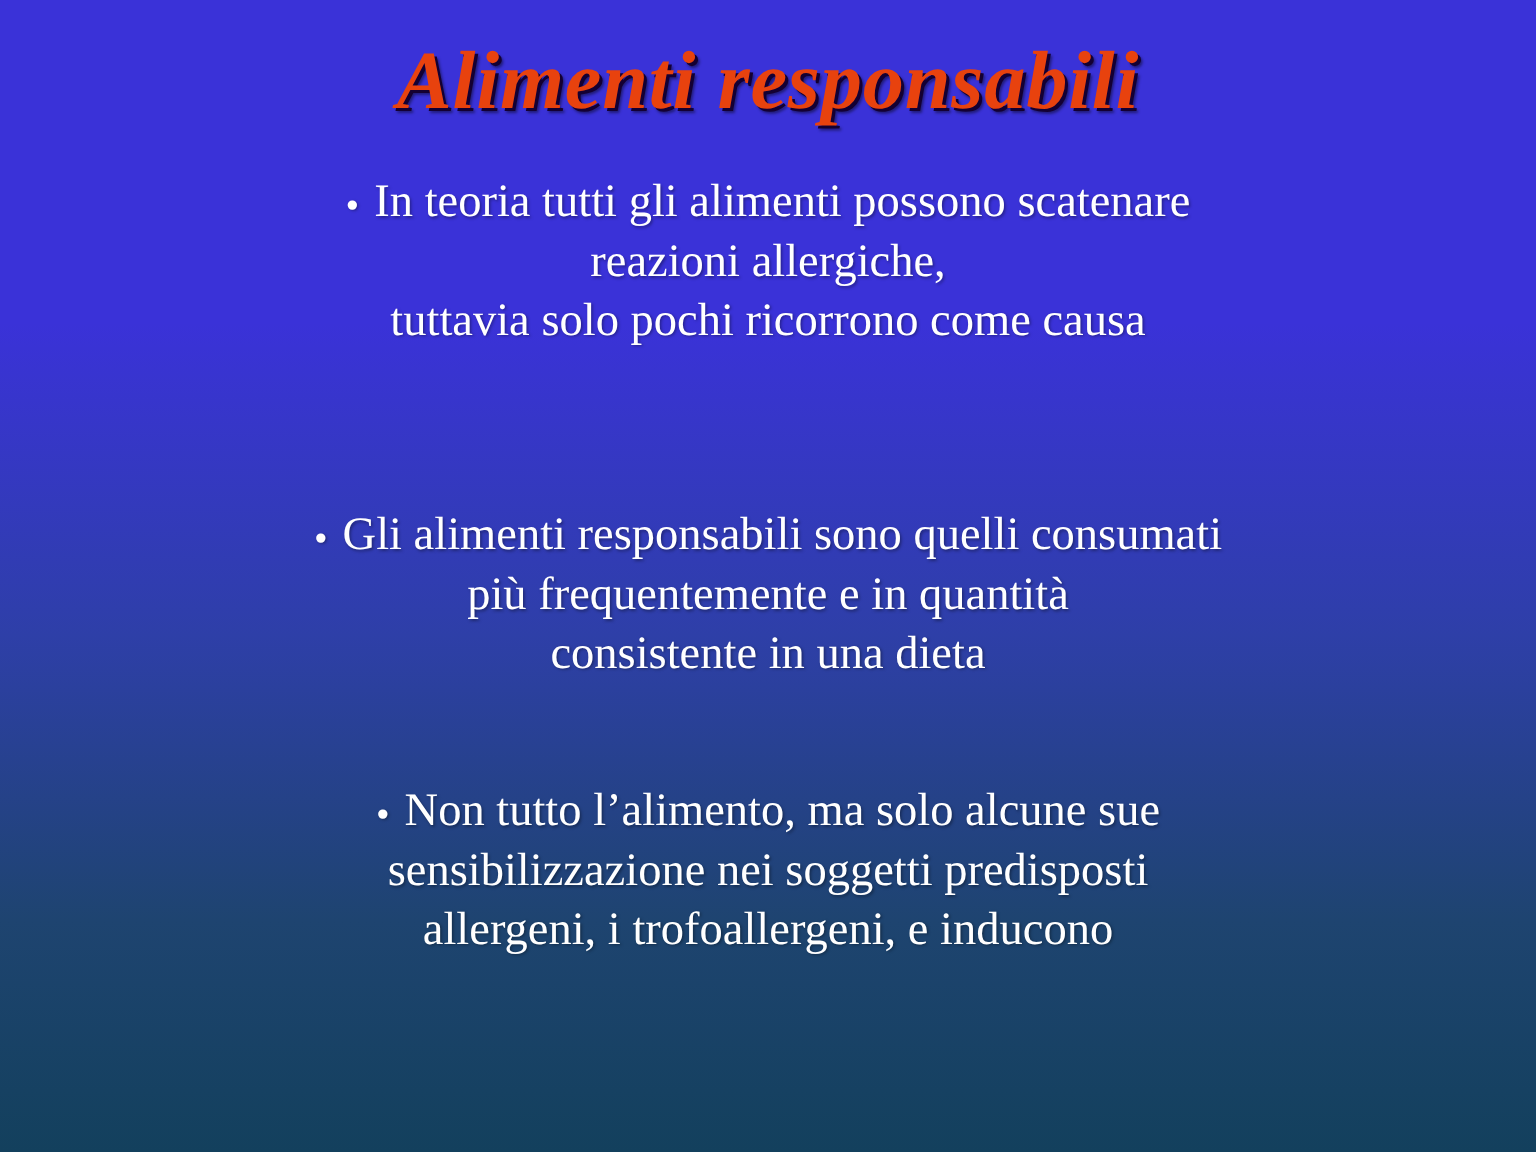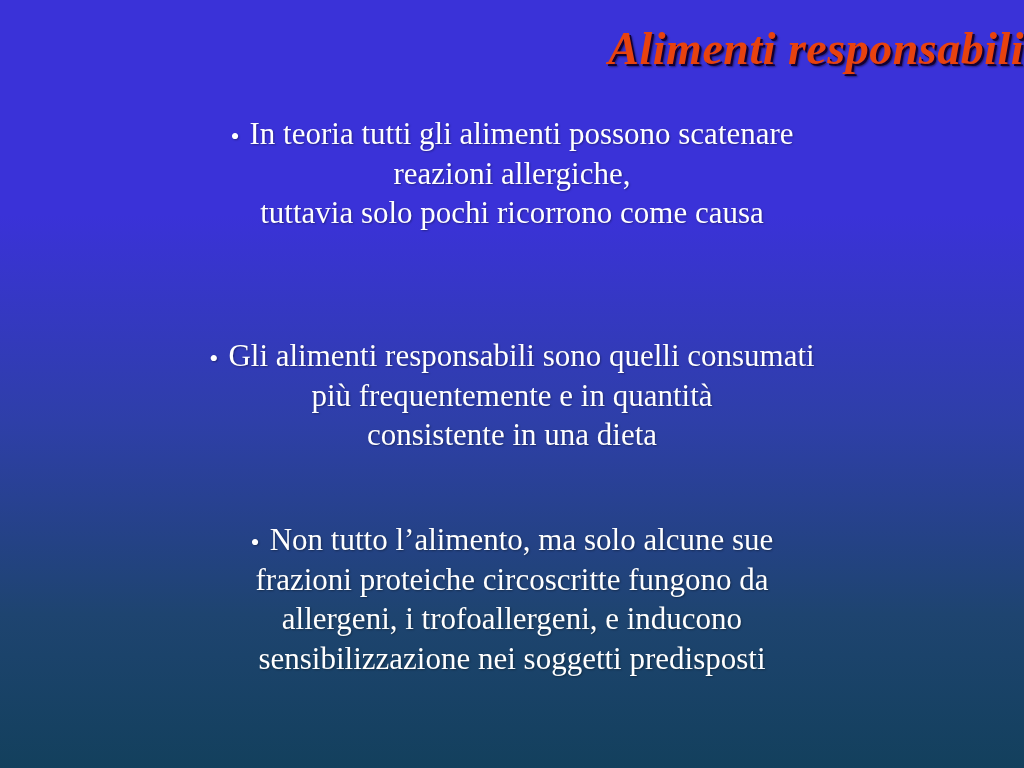--- a/index.html
+++ b/index.html
@@ -18,25 +18,25 @@
     height: 768px;
     box-sizing: border-box;
     background: linear-gradient(to bottom, #3A32D8 0%, #3A32D8 28%, #2E3FA8 55%, #1E4470 80%, #13405D 100%);
     overflow: hidden;
   }
   .slide-title {
     position: absolute;
     top: 22px;
     left: 0;
     width: 1024px;
-    text-align: right;
+    text-align: center;
     font-family: "Liberation Serif", serif;
     font-style: italic;
     font-weight: bold;
-    font-size: 46px;
+    font-size: 55px;
     letter-spacing: 0.5px;
     color: #E8420E;
     text-shadow: 2px 2px 0 #140033, 3px 3px 2px rgba(0,0,0,0.45);
   }
   .body-block {
     position: absolute;
     left: 40px;
     width: 944px;
     text-align: center;
     color: #FFFFFF;
@@ -82,18 +82,17 @@
       <span class="bullet-mark">•</span><span>Gli alimenti responsabili sono quelli consumati</span>
     </span>
     <span class="cont">più frequentemente e in quantità</span>
     <span class="cont">consistente in una dieta</span>
   </div>
 
   <div class="body-block" id="block-3">
     <span class="bullet-line">
       <span class="bullet-mark">•</span><span>Non tutto l’alimento, ma solo alcune sue</span>
     </span>
-    <span class="cont">frazioni proteiche circoscritte fungono da</span>
+    <span class="cont">sensibilizzazione nei soggetti predisposti</span>
     <span class="cont">allergeni, i trofoallergeni, e inducono</span>
-    <span class="cont">sensibilizzazione nei soggetti predisposti</span>
   </div>
 
 </div>
 
 </body></html>

